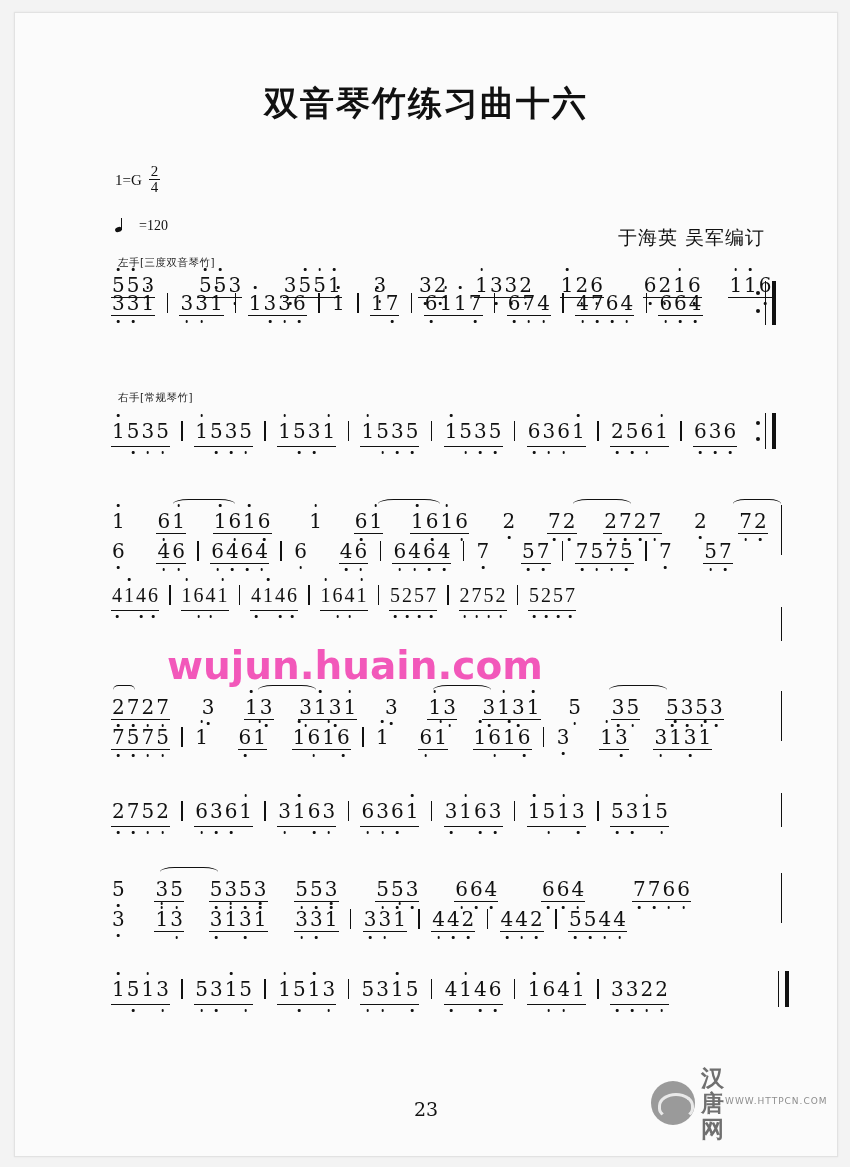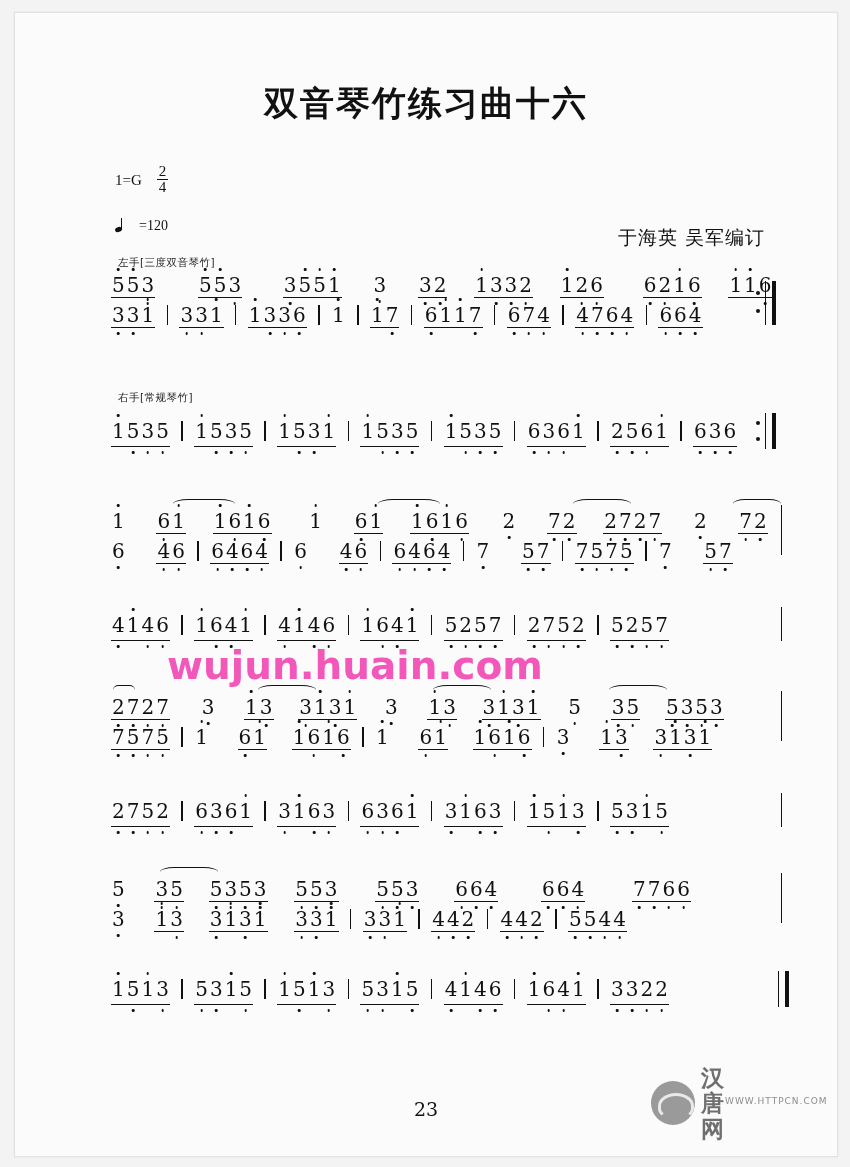--- a/index.html
+++ b/index.html
@@ -35,21 +35,21 @@
     font-family: "DejaVu Serif", serif;
     font-weight: 600;
   }
   .meta-key {
     position: absolute;
     left: 100px; top: 152px;
     font-size: 15px;
     color: #111;
     display: flex;
     align-items: center;
-    gap: 12px;
+    gap: 4px;
   }
   .frac {
     display: inline-flex;
     flex-direction: column;
     align-items: center;
     line-height: 1.0;
     font-size: 15px;
     margin-left: 3px;
     position: relative;
     top: -1px;
@@ -262,21 +262,21 @@
     <span style="display:inline-block;width:14px"></span>
     <span class="grp u1 dotab">1</span><span class="grp u1 dotbe">3</span><span class="grp u1 dotbe">3</span><span class="grp u1 dotbe">2</span>
     <span style="display:inline-block;width:14px"></span>
     <span class="grp u1 dotab">1</span><span class="grp u1 dotbe">2</span><span class="grp u1 dotbe">6</span>
     <span style="display:inline-block;width:26px"></span>
     <span class="grp u1 dotbe">6</span><span class="grp u1 dotbe">2</span><span class="grp u1 dotab">1</span><span class="grp u1 dotbe">6</span>
     <span style="display:inline-block;width:14px"></span>
     <span class="grp u1 dotab">1</span><span class="grp u1 dotab">1</span><span class="grp u1 dotbe">6</span>
   </div>
 
-  <div class="cell" style="left:96px; top:292px;">
+  <div class="cell" style="left:96px; top:280px;">
     <span class="grp u1 dotbe">3</span><span class="grp u1 dotbe">3</span><span class="grp u1 dotab">1</span>
     <span class="bar"></span>
     <span class="grp u1 dotbe">3</span><span class="grp u1 dotbe">3</span><span class="grp u1 dotab">1</span>
     <span class="bar"></span>
     <span class="grp u1 dotab">1</span><span class="grp u1 dotbe">3</span><span class="grp u1 dotbe">3</span><span class="grp u1 dotbe">6</span>
     <span class="bar"></span>
     <span class="grp dotab">1</span>
     <span class="bar"></span>
     <span class="grp u1 dotab">1</span><span class="grp u1 dotbe">7</span>
     <span class="bar"></span>
@@ -363,21 +363,21 @@
     <span class="grp u1 dotbe">5</span><span class="grp u1 dotbe">7</span>
     <span class="bar"></span>
     <span class="grp u1 dotbe">7</span><span class="grp u1 dotbe">5</span><span class="grp u1 dotbe">7</span><span class="grp u1 dotbe">5</span>
     <span class="bar"></span>
     <span class="grp dotbe">7</span>
     <span style="display:inline-block;width:18px"></span>
     <span class="grp u1 dotbe">5</span><span class="grp u1 dotbe">7</span>
   </div>
   <div class="thinbar" style="left:766px; top:492px; height:50px;"></div>
 
-  <div class="cell" style="left:96px; top:602px;">
+  <div class="cell" style="left:96px; top:572px;font-family:Liberation Serif, serif;">
     <span class="grp u2 dotbe">4</span><span class="grp u2 dotab">1</span><span class="grp u2 dotbe">4</span><span class="grp u2 dotbe">6</span>
     <span class="bar"></span>
     <span class="grp u2 dotab">1</span><span class="grp u2 dotbe">6</span><span class="grp u2 dotbe">4</span><span class="grp u2 dotab">1</span>
     <span class="bar"></span>
     <span class="grp u2 dotbe">4</span><span class="grp u2 dotab">1</span><span class="grp u2 dotbe">4</span><span class="grp u2 dotbe">6</span>
     <span class="bar"></span>
     <span class="grp u2 dotab">1</span><span class="grp u2 dotbe">6</span><span class="grp u2 dotbe">4</span><span class="grp u2 dotab">1</span>
     <span class="bar"></span>
     <span class="grp u2 dotbe">5</span><span class="grp u2 dotbe">2</span><span class="grp u2 dotbe">5</span><span class="grp u2 dotbe">7</span>
     <span class="bar"></span>

